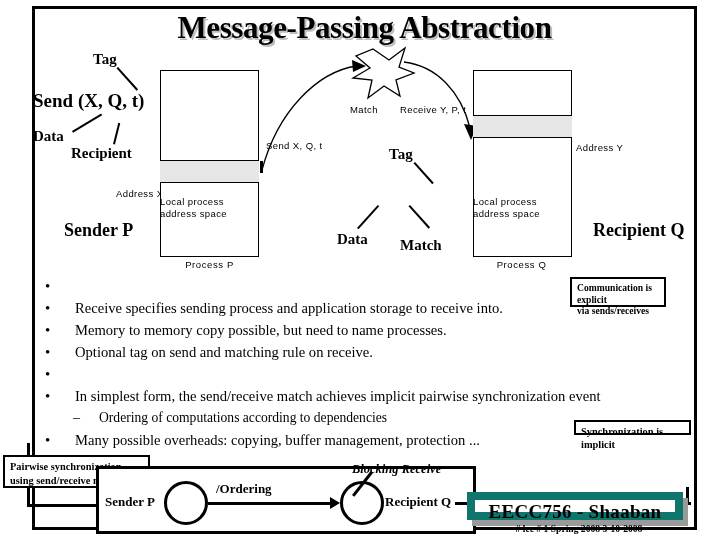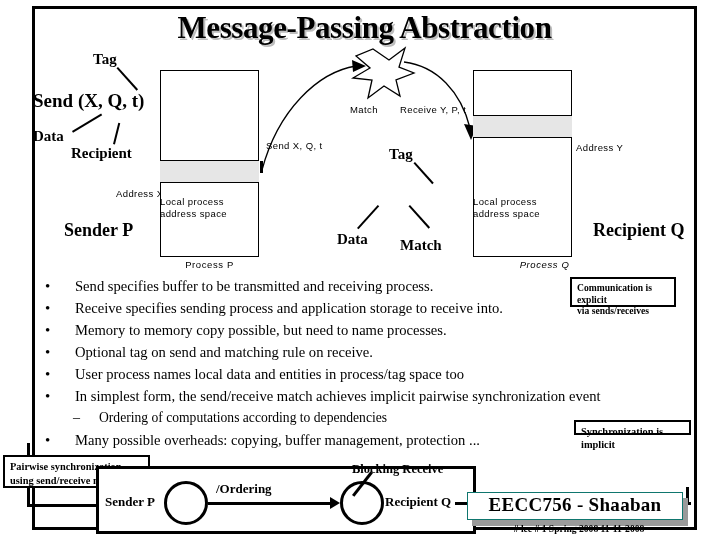--- a/index.html
+++ b/index.html
@@ -61,21 +61,21 @@
   .node-circle{position:absolute;width:44px;height:44px;border:3px solid #000;
                border-radius:50%;box-sizing:border-box;background:#fff;}
   .arrow-line{position:absolute;height:3px;background:#000;}
   .arrow-head{position:absolute;width:0;height:0;
               border-top:6px solid transparent;border-bottom:6px solid transparent;
               border-left:10px solid #000;}
 
   
   #footer-shadow{position:absolute;left:472px;top:498px;width:216px;height:28px;background:#9a9a9a;}
   #footer-banner{position:absolute;left:467px;top:492px;width:216px;height:28px;
-                 border:1px solid #0f766e;background:#fff;box-sizing:border-box;
+                 border:8px solid #0f766e;background:#fff;box-sizing:border-box;
                  text-align:center;font-family:"Liberation Serif",serif;
                  font-weight:bold;font-size:19px;line-height:23px;letter-spacing:0.3px;}
   #footer-sub{position:absolute;left:467px;top:523px;width:224px;text-align:center;
               font-family:"Liberation Serif",serif;font-weight:bold;font-size:9.6px;}
   .connector{position:absolute;background:#000;}
   svg{position:absolute;left:0;top:0;overflow:visible;}
 </style>
 </head>
 <body>
 
@@ -124,72 +124,70 @@
   <div class="sm-sans" style="left:350px;top:104px;">Match</div>
   <div class="sm-sans" style="left:400px;top:104px;">Receive Y, P, t</div>
   <div class="sm-sans" style="left:266px;top:140px;">Send X, Q, t</div>
 
   <div class="proc-box" style="left:473px;top:70px;width:99px;height:187px;"></div>
   <div class="proc-band" style="left:473px;top:115px;width:99px;height:23px;"></div>
   <div class="proc-inner-label" style="left:473px;top:196px;width:99px;">
     <span>Local process</span><br>
     <span>address space</span>
   </div>
-  <div class="proc-caption" style="left:495px;top:259px;width:99px;font-style:italic;">Process Q</div>
+  <div class="proc-caption" style="left:472px;top:259px;width:99px;">Process Q</div>
 
   <div class="addr-label" style="left:576px;top:130px;">Address Y</div>
 
   <div class="big-lbl" style="left:389px;top:146px;font-size:15px;">Tag</div>
   <div class="leader" style="left:415px;top:162px;width:28px;transform:rotate(48deg);"></div>
 
 
   <div class="big-lbl" style="left:337px;top:231px;font-size:15px;">Data</div>
   <div class="leader" style="left:357px;top:228px;width:31px;transform:rotate(-48deg);"></div>
 
   <div class="big-lbl" style="left:400px;top:237px;font-size:15px;">Match</div>
   <div class="leader" style="left:410px;top:205px;width:30px;transform:rotate(48deg);"></div>
 
   <div class="big-lbl" style="left:593px;top:220px;font-size:18px;">Recipient Q</div>
 
   <div id="bullets">
     <div class="bullet-row">
       <span class="bullet-mark">•</span>
-      <span class="bullet-text">Send specifies buffer to be transmitted and receiving process.</span>
     </div>
     <div class="bullet-row">
       <span class="bullet-mark">•</span>
       <span class="bullet-text">Receive specifies sending process and application storage to receive into.</span>
     </div>
     <div class="bullet-row">
       <span class="bullet-mark">•</span>
       <span class="bullet-text">Memory to memory copy possible, but need to name processes.</span>
     </div>
     <div class="bullet-row">
       <span class="bullet-mark">•</span>
       <span class="bullet-text">Optional tag on send and matching rule on receive.</span>
     </div>
     <div class="bullet-row">
       <span class="bullet-mark">•</span>
-      <span class="bullet-text">User process names local data and entities in process/tag space too</span>
     </div>
     <div class="bullet-row">
       <span class="bullet-mark">•</span>
       <span class="bullet-text">In simplest form, the send/receive match achieves implicit pairwise synchronization event</span>
     </div>
     <div class="sub-row">
       <span class="sub-mark">–</span>
       <span class="sub-text">Ordering of computations according to dependencies</span>
     </div>
     <div class="bullet-row">
       <span class="bullet-mark">•</span>
       <span class="bullet-text">Many possible overheads: copying, buffer management, protection ...</span>
     </div>
   </div>
 
-  <div class="note-box" style="left:570px;top:277px;width:106px;height:30px;">
+  <div class="note-box" style="left:570px;top:277px;width:96px;height:30px;">
     <div>Communication is explicit</div>
     <div>via sends/receives</div>
   </div>
 
   <div class="note-box" style="left:574px;top:420px;width:117px;height:15px;font-size:10.4px;line-height:13px;">
     <div>Synchronization is</div>
     <div>implicit</div>
   </div>
 
   <div class="note-box" style="left:3px;top:455px;width:147px;height:33px;font-size:10.4px;line-height:13.5px;">
@@ -209,23 +207,23 @@
   <div class="arrow-line" style="left:208px;top:502px;width:123px;"></div>
   <div class="arrow-head" style="left:330px;top:497px;"></div>
 
   <div class="leader" style="left:352px;top:495px;width:30px;height:3px;transform:rotate(-52deg);"></div>
 
   <div class="med-lbl" style="left:105px;top:494px;font-size:13px;">Sender P</div>
   <div class="med-lbl" style="left:385px;top:494px;font-size:13px;">Recipient Q</div>
 
   <div class="med-lbl" style="left:216px;top:481px;font-size:13px;">/Ordering</div>
 
-  <div class="med-lbl" style="left:352px;top:462px;font-size:12.5px;">Blocking Receive</div>
+  <div class="med-lbl" style="left:352px;top:462px;font-size:12.5px;font-style:italic;">Blocking Receive</div>
 
   <div class="connector" style="left:455px;top:502px;width:13px;height:3px;"></div>
   <div class="connector" style="left:686px;top:487px;width:3px;height:18px;"></div>
   <div class="connector" style="left:683px;top:502px;width:8px;height:3px;"></div>
 
   <div id="footer-shadow"></div>
   <div id="footer-banner">EECC756 - Shaaban</div>
-  <div id="footer-sub">#  lec # 1     Spring 2008   11-11-2008</div>
+  <div id="footer-sub">#  lec # 1     Spring 2008   3-10-2008</div>
 
 </div>
 
 </body></html>

